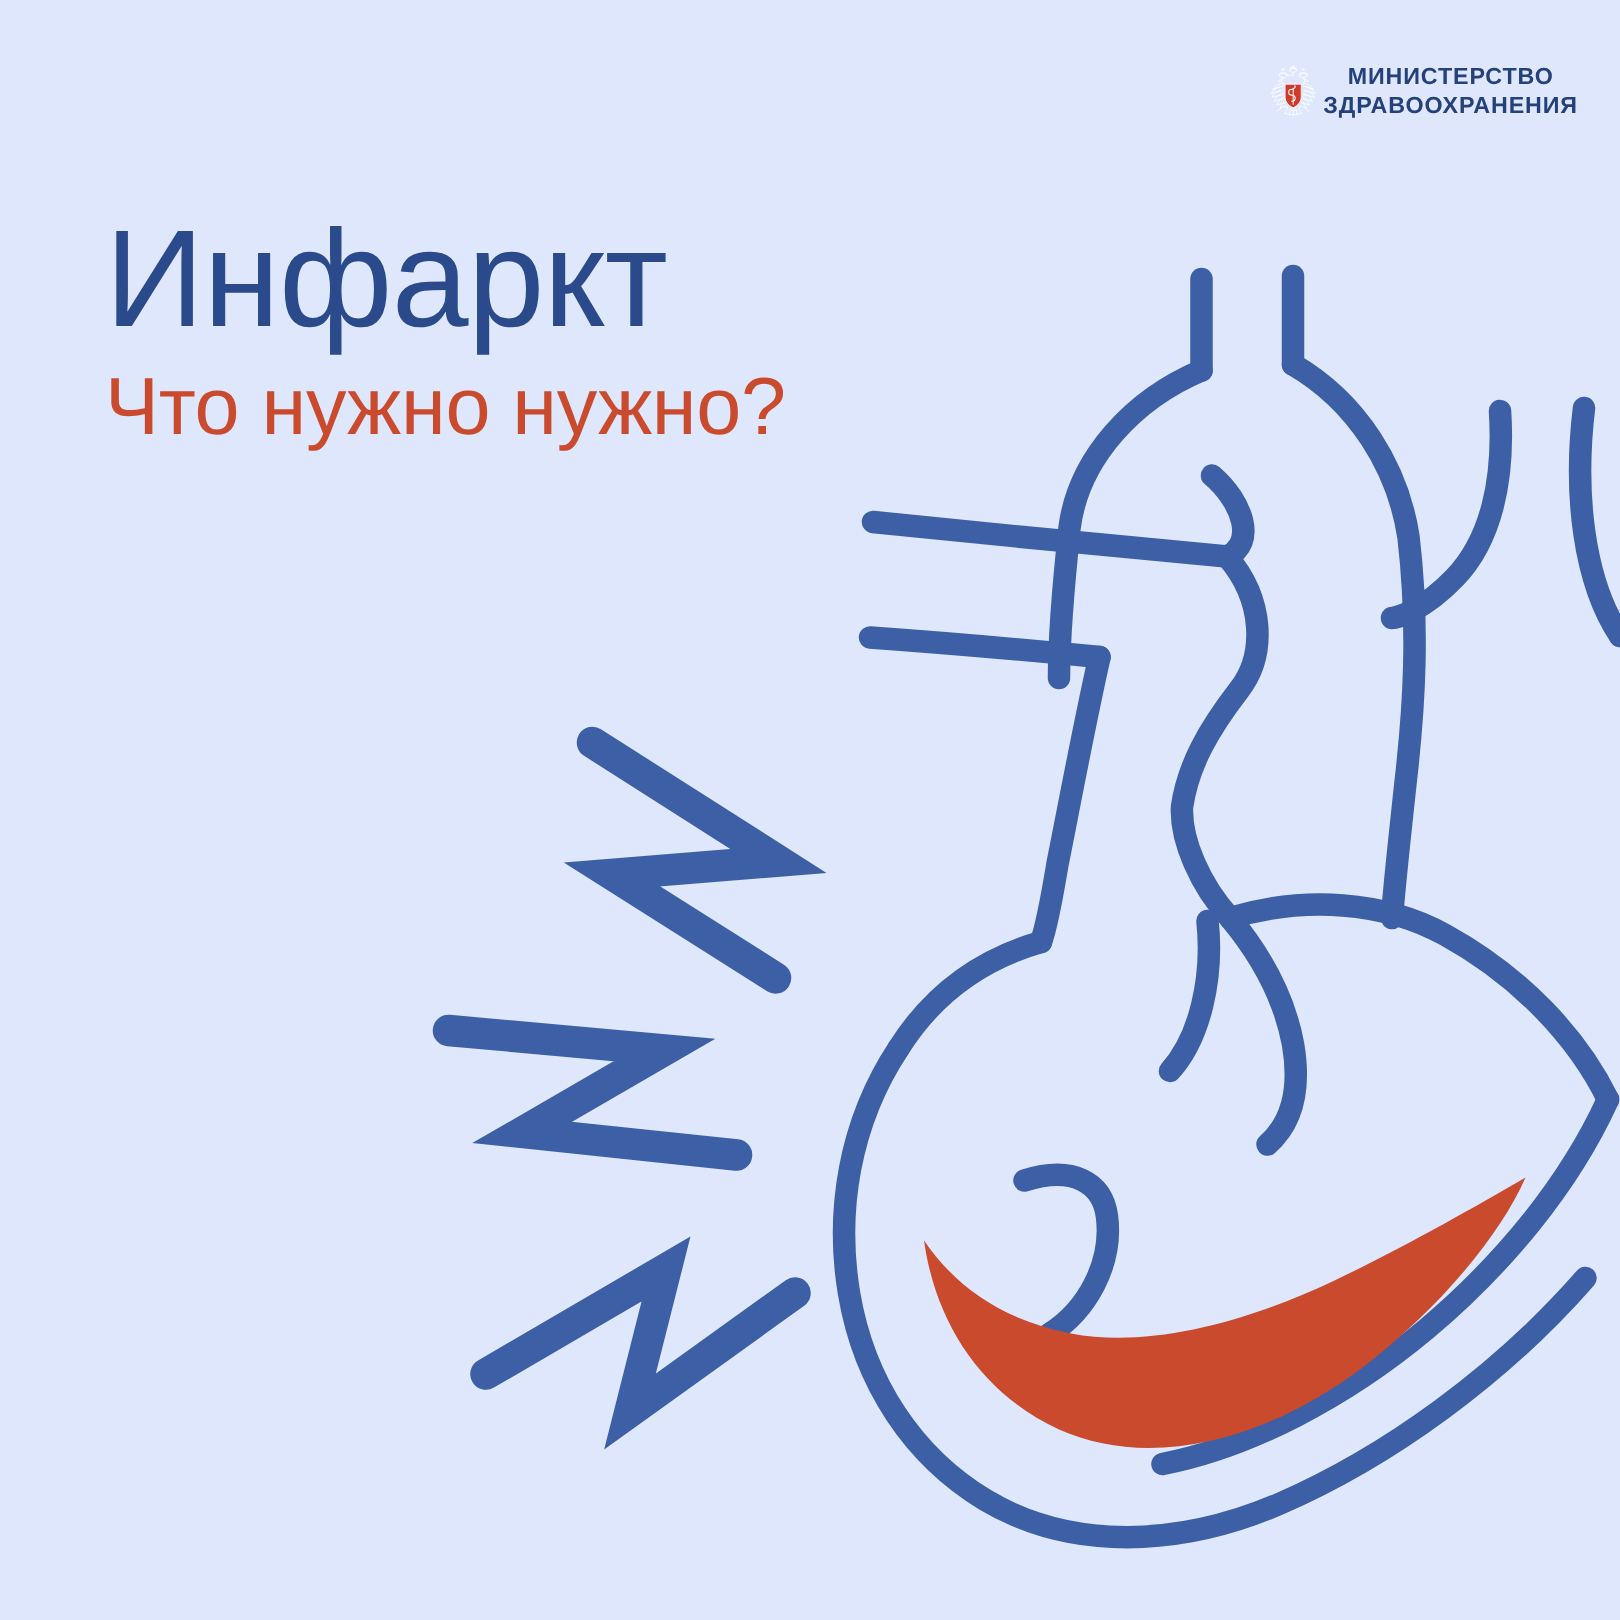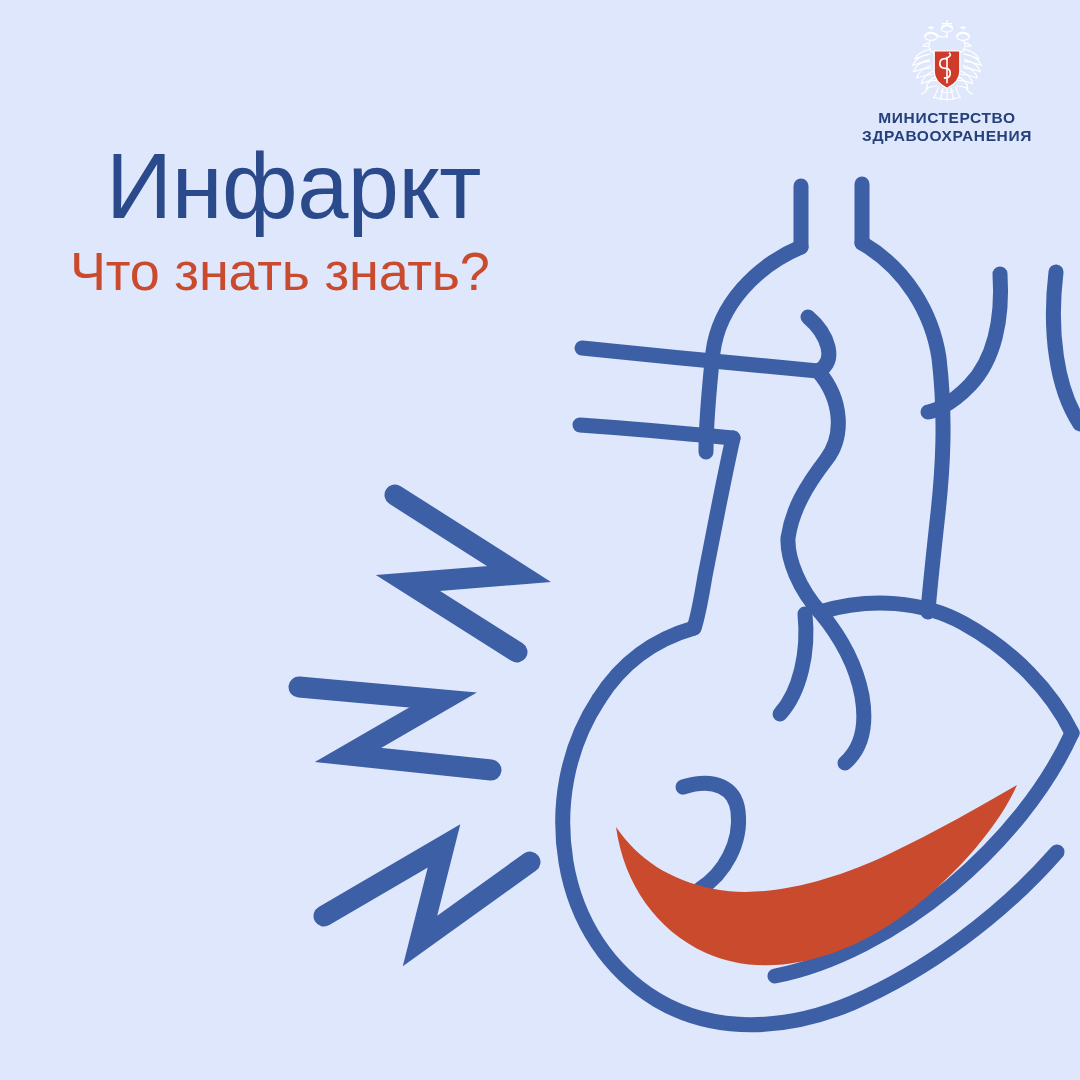--- a/index.html
+++ b/index.html
@@ -16,21 +16,21 @@
     font-family: "Liberation Sans", sans-serif;
   }
 
   
   .logo-block {
     position: absolute;
     top: 14px;
     right: 28px;
     width: 210px;
     display: flex;
-    flex-direction: column;
+    flex-direction: row;
     align-items: center;
   }
   .emblem {
     width: 96px;
     height: 92px;
     display: block;
   }
   .logo-text {
     margin-top: 3px;
     text-align: center;
@@ -57,21 +57,20 @@
     top: 142px;
     width: 560px;
   }
   .title-main {
     display: block;
     color: #2b4a8b;
     font-size: 92px;
     line-height: 0.96;
     font-weight: normal;
     letter-spacing: -0.5px;
-    margin-left: 36px;
   }
   .title-sub {
     display: block;
     color: #ca4a2e;
     font-size: 54px;
     line-height: 1.08;
     font-weight: normal;
     margin-top: 12px;
     letter-spacing: -0.2px;
   }
@@ -132,21 +131,21 @@
 
     <g fill="none" stroke="#3c5fa5" stroke-width="21" stroke-linecap="round" stroke-linejoin="miter">
       <path d="M395,495 L519,574 L408,583 L517,652"></path>
       <path d="M299,687 L443,700 L348,755 L491,770"></path>
       <path d="M324,916 L444,846 L420,941 L530,862"></path>
     </g>
   </svg>
 
   <div class="headline">
     <span class="title-main">Инфаркт</span>
-    <span class="title-sub">Что знать знать?</span>
+    <span class="title-sub">Что нужно нужно?</span>
   </div>
 
   <div class="logo-block">
 
     <svg class="emblem" viewBox="0 0 120 115" aria-hidden="true">
       <g fill="none" stroke="#ffffff" stroke-width="1.5" stroke-linecap="round">
 
         <path d="M60,8 l0,6 M54,12 l12,0" stroke-width="1.6"></path>
         <ellipse cx="60" cy="18" rx="7" ry="4.5"></ellipse>
         <path d="M53,18 q7,-7 14,0"></path>

